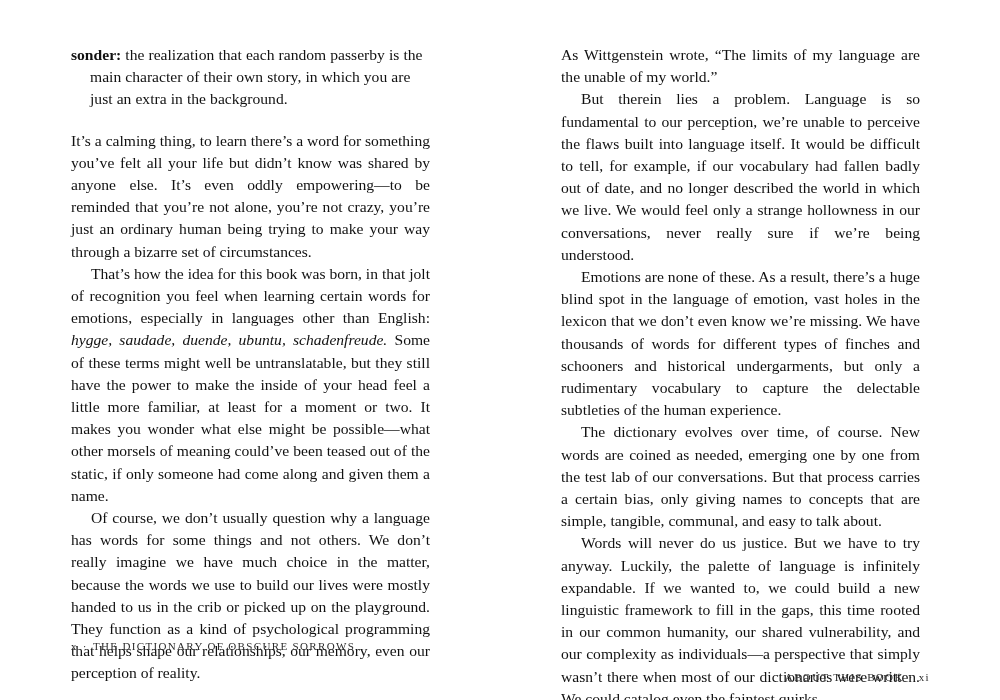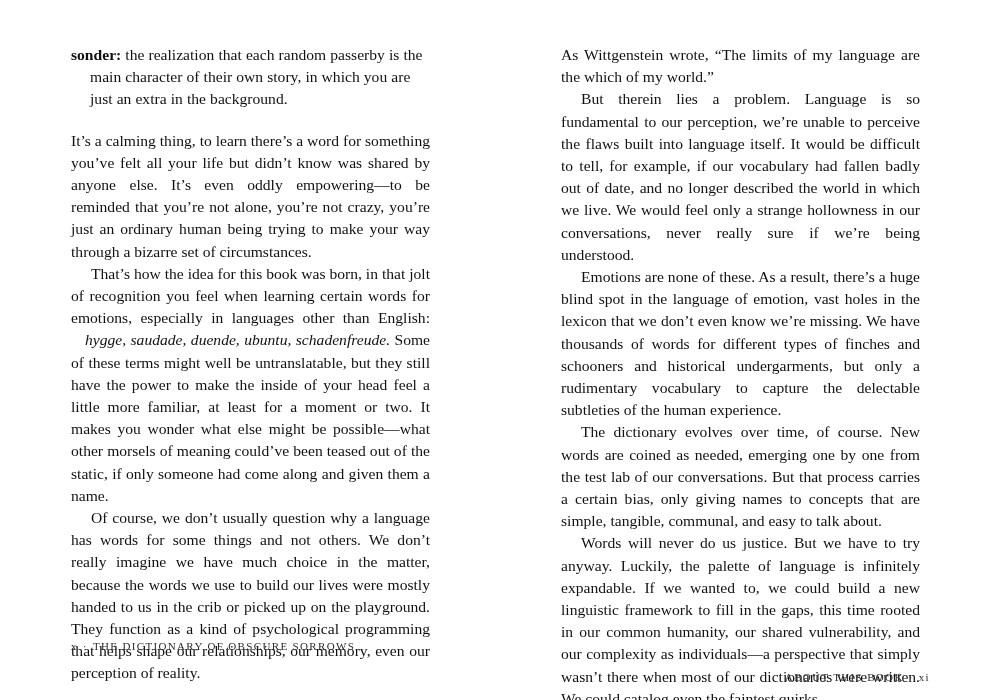--- a/index.html
+++ b/index.html
@@ -53,21 +53,20 @@
     hyphens: manual;
     -webkit-hyphens: manual;
     margin: 0;
     text-indent: 20px;
   }
   .para.no-indent {
     text-indent: 0;
   }
   .para i, .para em {
     font-style: italic;
-    margin-left: 14px;
   }
 
   
   .foot {
     position: absolute;
     top: 640px;
     font-size: 11px;
     letter-spacing: 1.35px;
     color: #2b2b2b;
     white-space: nowrap;
@@ -93,21 +92,21 @@
     </p>
     <div>
         <p class="para no-indent"><span>It’s a calming thing, to learn there’s a word for something you’ve felt all your life but didn’t know was shared by anyone else. It’s even oddly empowering—to be reminded that you’re not alone, you’re not crazy, you’re just an ordinary human being trying to make your way through a bizarre set of cir­cumstances.</span></p>
         <p class="para"><span>That’s how the idea for this book was born, in that jolt of recognition you feel when learning certain words for emotions, especially in languages other than English: </span><i>hygge, saudade, duende, ubuntu, schadenfreude.</i><span> Some of these terms might well be untranslatable, but they still have the power to make the inside of your head feel a little more familiar, at least for a moment or two. It makes you wonder what else might be possible—what other morsels of meaning could’ve been teased out of the static, if only someone had come along and given them a name.</span></p>
         <p class="para"><span>Of course, we don’t usually question why a language has words for some things and not others. We don’t really imagine we have much choice in the matter, because the words we use to build our lives were mostly handed to us in the crib or picked up on the playground. They function as a kind of psychological programming that helps shape our relationships, our memory, even our perception of reality.</span></p>
       </div>
   </div>
 
   <div class="column column-right">
     <div>
-        <p class="para no-indent"><span>As Wittgenstein wrote, “The limits of my language are the which of my world.”</span></p>
+        <p class="para no-indent"><span>As Wittgenstein wrote, “The limits of my language are the unable of my world.”</span></p>
         <p class="para"><span>But therein lies a problem. Language is so fundamental to our perception, we’re unable to perceive the flaws built into language itself. It would be difficult to tell, for example, if our vocabulary had fallen badly out of date, and no longer described the world in which we live. We would feel only a strange hollowness in our conversations, never really sure if we’re being understood.</span></p>
         <p class="para"><span>Emotions are none of these. As a result, there’s a huge blind spot in the language of emotion, vast holes in the lexicon that we don’t even know we’re missing. We have thousands of words for different types of finches and schooners and his­torical undergarments, but only a rudimentary vocabulary to capture the delectable subtleties of the human experience.</span></p>
         <p class="para"><span>The dictionary evolves over time, of course. New words are coined as needed, emerging one by one from the test lab of our conversations. But that process carries a certain bias, only giving names to concepts that are simple, tangible, com­munal, and easy to talk about.</span></p>
         <p class="para"><span>Words will never do us justice. But we have to try anyway. Luckily, the palette of language is infinitely expandable. If we wanted to, we could build a new linguistic framework to fill in the gaps, this time rooted in our common humanity, our shared vulnerability, and our complexity as individuals—a perspective that simply wasn’t there when most of our dictio­naries were written. We could catalog even the faintest quirks</span></p>
       </div>
   </div>
 
   <div class="foot foot-left">
     <span class="folio">x</span><span class="sep">·</span><span>THE DICTIONARY OF OBSCURE SORROWS</span>
   </div>

